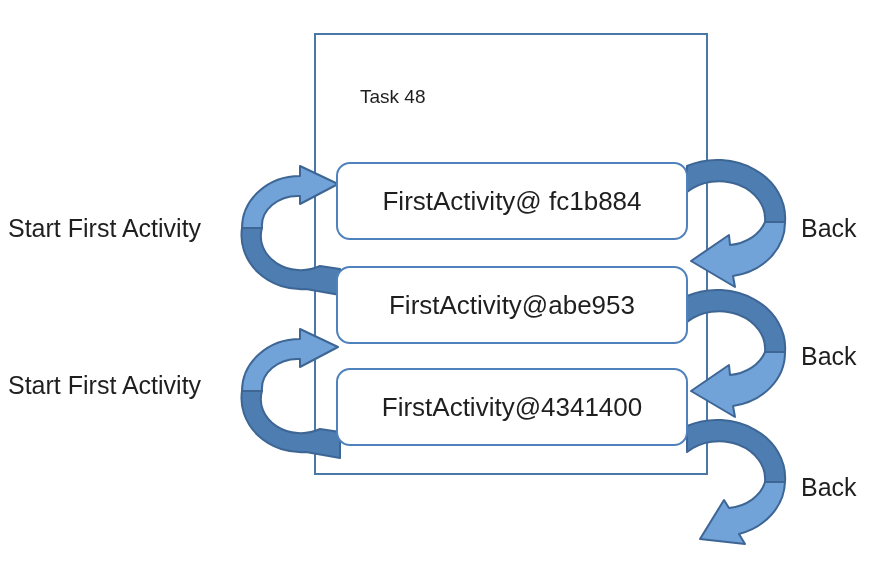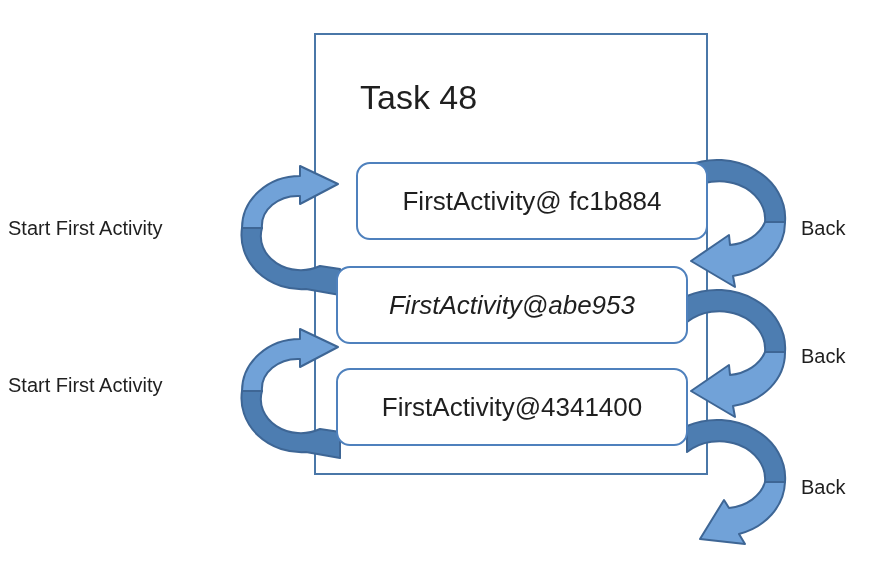--- a/index.html
+++ b/index.html
@@ -11,44 +11,44 @@
   }
   .abs { position: absolute; }
 
   
   .task-rect {
     left: 314px; top: 33px; width: 390px; height: 438px;
     border: 2px solid var(--task-border, #4a77a8);
     background: transparent; z-index: 1;
   }
   .task-title {
-    left: 360px; top: 82px; font-size: 34px; line-height: 30px;
+    left: 360px; top: 82px; font-size: 19px; line-height: 30px;
     z-index: 2; white-space: nowrap;
   }
 
   
   .activity-box {
     left: 336px; width: 352px; height: 78px;
     background: #ffffff;
     border: 2px solid var(--box-border, #4f81bd);
     border-radius: 14px;
     display: flex; align-items: center; justify-content: center;
     font-size: 26px; z-index: 3; box-sizing: border-box;
   }
-  #box1 { top: 162px; margin-left: 20px; }
-  #box2 { top: 266px; font-style: italic; }
+  #box1 { top: 162px; }
+  #box2 { top: 266px; }
   #box3 { top: 368px; }
 
   
   svg.arrow { z-index: 2; overflow: visible; }
   .band-dark  { fill: var(--arrow-dark, #4d7db1);  stroke: var(--arrow-outline, #3e6695); stroke-width: 2; stroke-linejoin: round; }
   .band-light { fill: var(--arrow-light, #71a2d8); stroke: var(--arrow-outline, #3e6695); stroke-width: 2; stroke-linejoin: round; }
 
   
-  .side-label { font-size: 20px; line-height: 30px; z-index: 4; white-space: nowrap; }
+  .side-label { font-size: 25px; line-height: 30px; z-index: 4; white-space: nowrap; }
   #start-label-1 { left: 8px;  top: 213px; }
   #start-label-2 { left: 8px;  top: 370px; }
   #back-label-1  { left: 801px; top: 213px; }
   #back-label-2  { left: 801px; top: 341px; }
   #back-label-3  { left: 801px; top: 472px; }
 </style>
 </head>
 <body>
 
 <div class="abs task-rect"></div>

